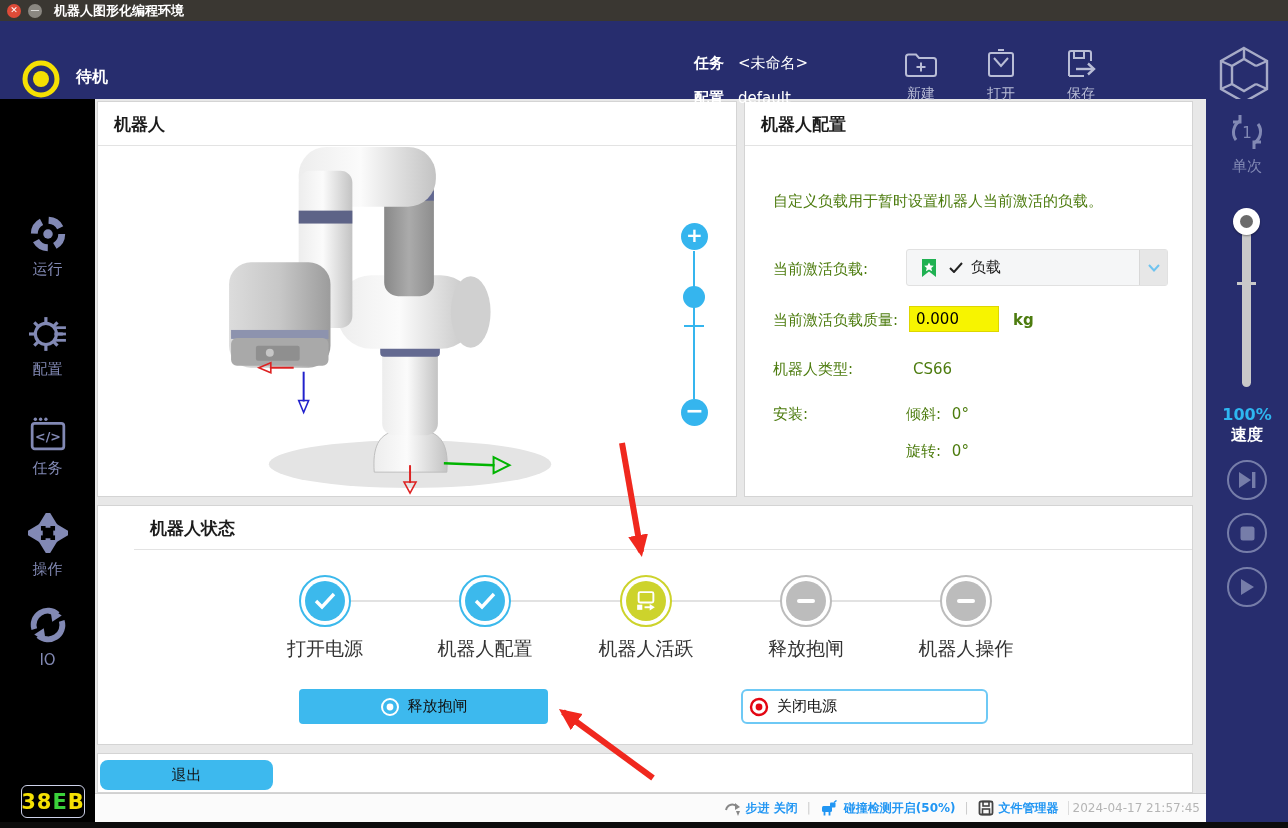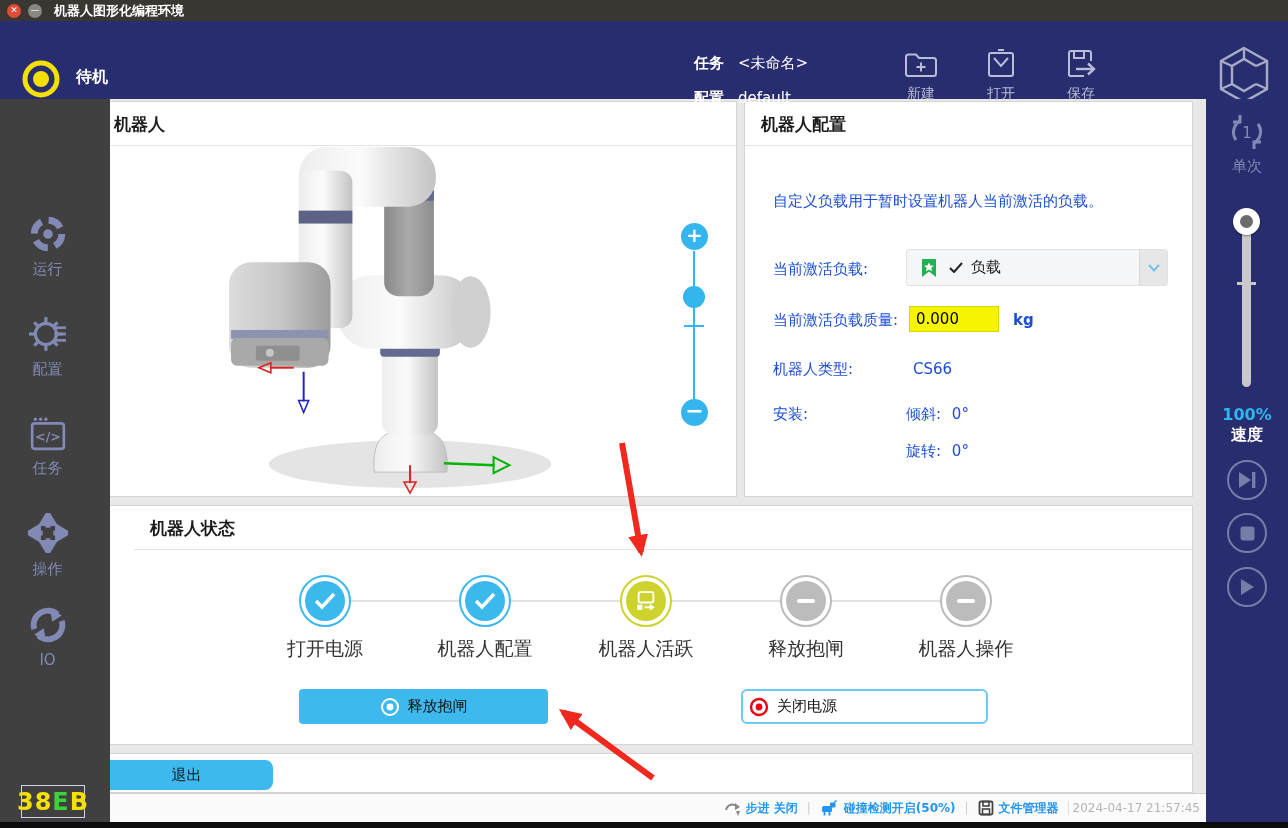--- a/index.html
+++ b/index.html
@@ -14,36 +14,36 @@
   .tb-min{background:#8a8781;}
   .tb-title{color:#fff;font-size:13px;font-weight:bold;margin-left:12px;}
   
   .header{position:absolute;left:0;top:21px;width:1288px;height:78px;background:#272d6e;z-index:5;}
   .hdr-standby-label{position:absolute;left:76px;top:46px;color:#fff;font-size:16px;font-weight:bold;}
   .hdr-kv{position:absolute;color:#fff;font-size:15px;}
   .hdr-kv b{font-weight:bold;margin-right:14px;}
   .hdr-action{position:absolute;top:27px;width:64px;height:64px;text-align:center;color:#b9bdd6;cursor:pointer;}
   .hdr-action .lbl{font-size:14px;margin-top:1px;}
   
-  .sidebar{position:absolute;left:0;top:99px;width:110px;height:729px;background:#404040;z-index:5;}
+  .sidebar{position:absolute;left:0;top:99px;width:95px;height:729px;background:#000000;z-index:5;}
   .sb-item{position:absolute;left:0;width:95px;text-align:center;color:#8289b4;cursor:pointer;}
   .sb-item .lbl{font-size:15px;margin-top:3px;}
   .sb-badge{position:absolute;left:21px;top:686px;width:62px;height:31px;border:1px solid #ced2ea;
-            border-radius:0;display:flex;align-items:center;justify-content:center;
-            font-size:24px;font-weight:bold;letter-spacing:1px;}
+            border-radius:6px;display:flex;align-items:center;justify-content:center;
+            font-size:21px;font-weight:bold;letter-spacing:1px;}
   
   .rtoolbar{position:absolute;left:1206px;top:99px;width:82px;height:729px;background:#272d6e;z-index:5;}
   .rt-label{width:100%;text-align:center;color:#8289b4;font-size:15px;}
   .rt-circle-btn{position:absolute;left:21px;width:40px;height:40px;border:2px solid #767da9;
                  border-radius:50%;box-sizing:border-box;display:flex;align-items:center;justify-content:center;cursor:pointer;}
   
   .panel{position:absolute;background:#fff;border:1px solid #d4d4d4;box-sizing:border-box;}
   .panel-title{font-size:17px;color:#1c1c1c;font-weight:600;padding:11px 16px 9px 16px;border-bottom:1px solid #e3e3e3;}
   
-  .cfg-label{position:absolute;font-size:15px;color:#1d4ed8;}
+  .cfg-label{position:absolute;font-size:15px;color:#4d7c0f;}
   .cfg-select{position:absolute;left:161px;top:147px;width:262px;height:37px;background:#f5f6f7;
               border:1px solid #e1e1e1;border-radius:3px;box-sizing:border-box;display:flex;align-items:center;cursor:pointer;}
   .cfg-select .chev{position:absolute;right:0;top:0;width:27px;height:100%;background:#e7e7e7;
                     border-left:1px solid #d8d8d8;display:flex;align-items:center;justify-content:center;}
   .cfg-input{position:absolute;left:164px;top:204px;width:90px;height:26px;background:#f7f400;
              border:1px solid #ddd600;box-sizing:border-box;font-size:15px;color:#000000;
              padding:0 6px;font-family:inherit;}
   
   .step{position:absolute;top:69px;width:120px;text-align:center;}
   .step-ring{width:52px;height:52px;border-radius:50%;box-sizing:border-box;background:#fff;

